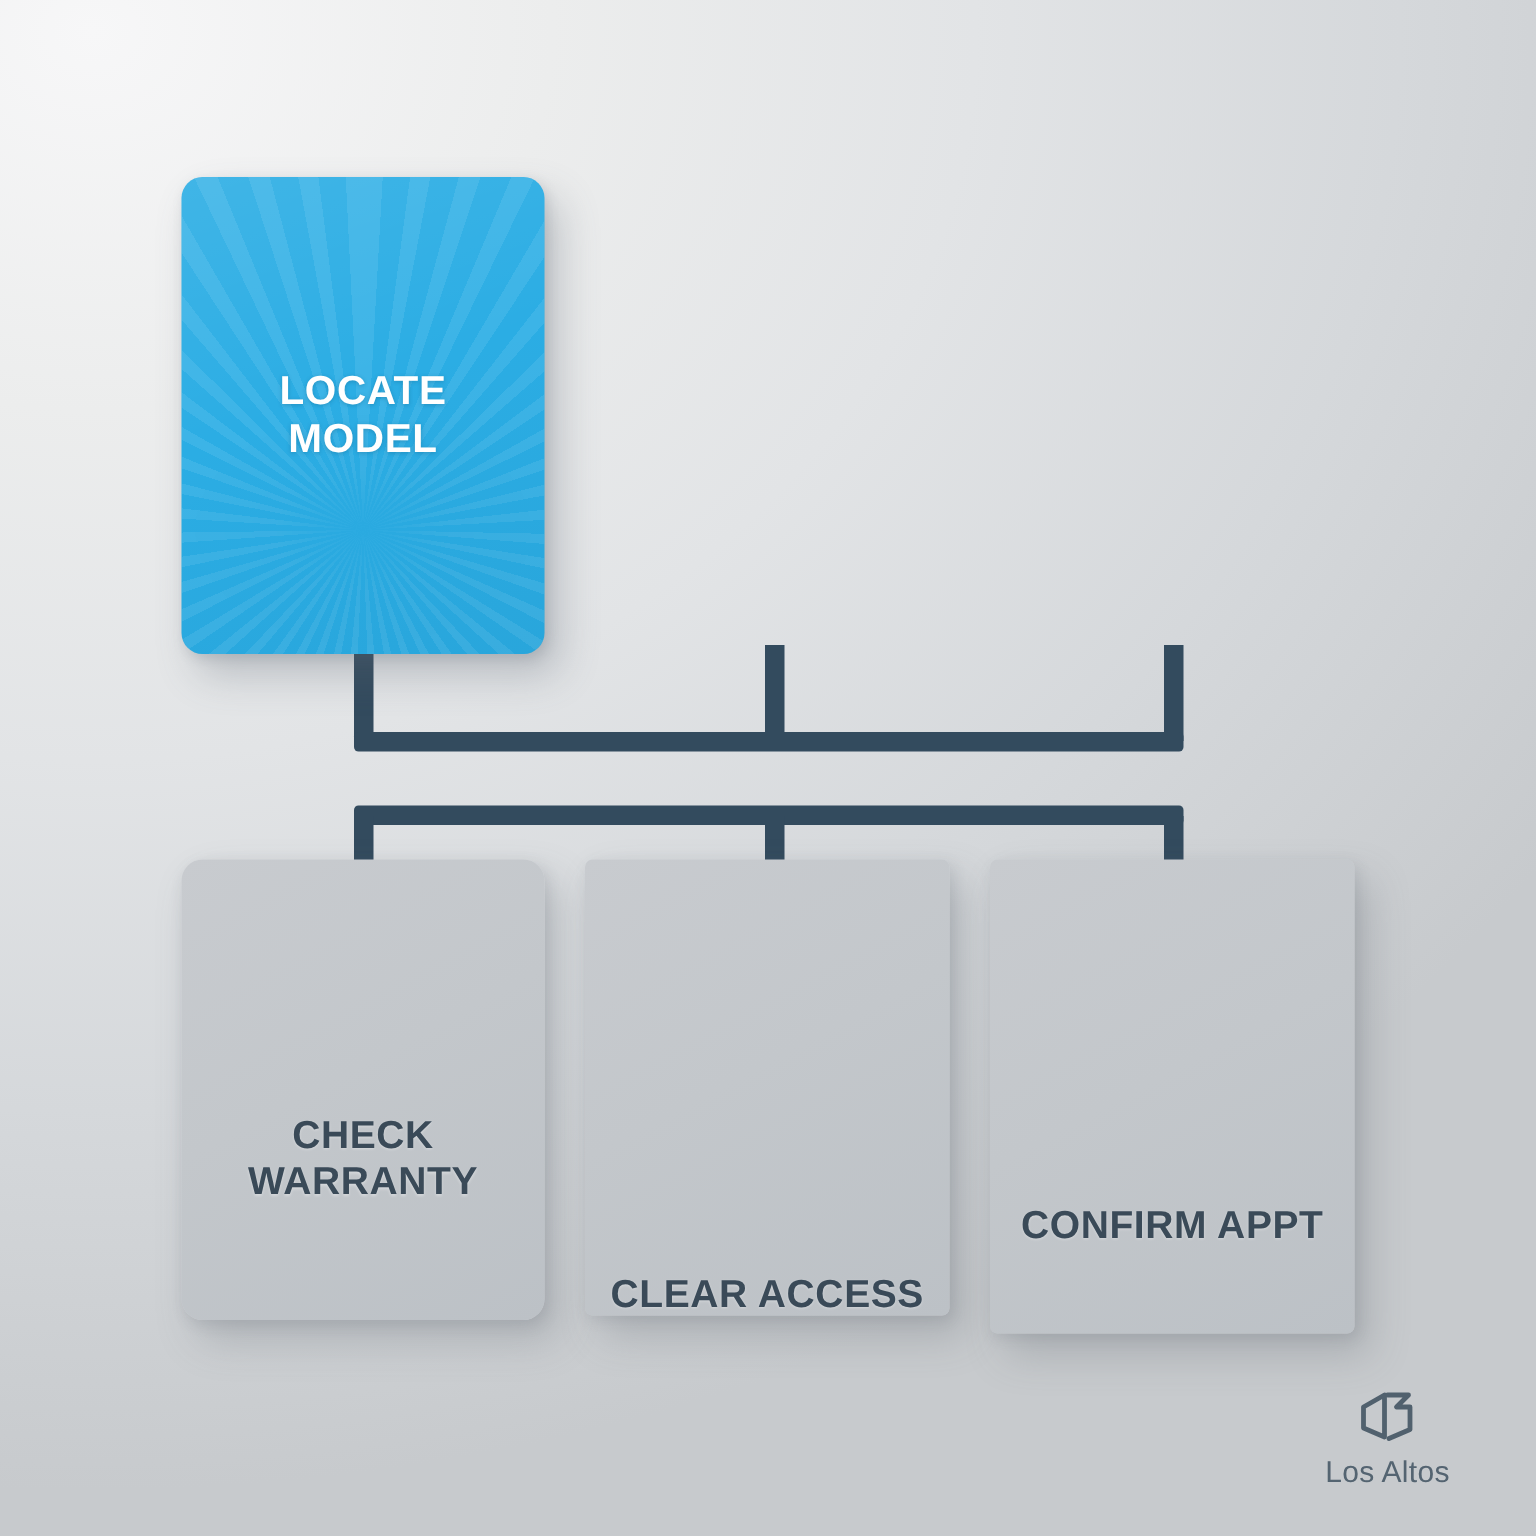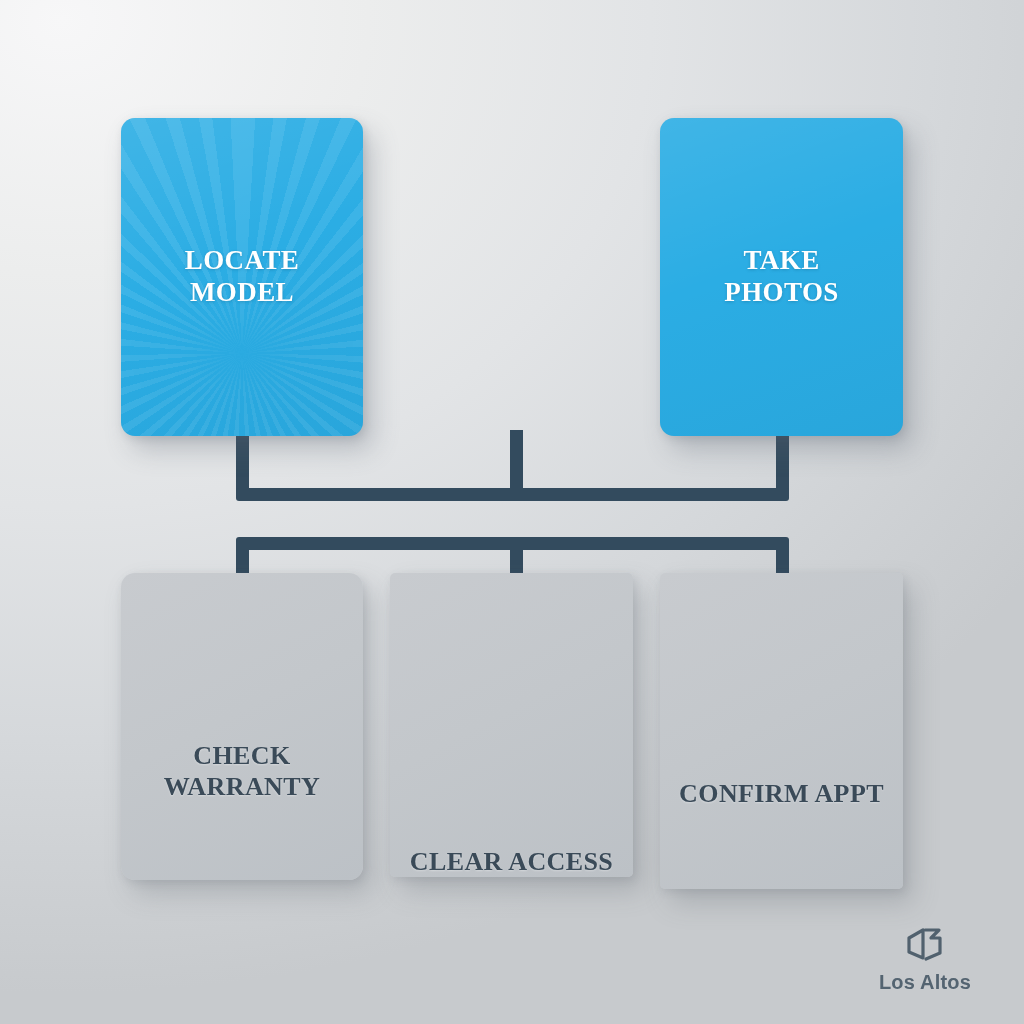--- a/index.html
+++ b/index.html
@@ -39,21 +39,20 @@
     justify-content: center;
     text-align: center;
   }
 
   .card .label {
     position: relative;
     z-index: 2;
     line-height: 1.17;
     letter-spacing: 0.4px;
     white-space: pre-line;
-    font-family: Liberation Serif, serif;
   }
 
   
   .card.blue {
     border-radius: 14px;
     background: #2bade4;
     box-shadow:
       10px 14px 26px rgba(90, 100, 112, 0.30),
       2px 3px 8px rgba(90, 100, 112, 0.18);
   }
@@ -110,21 +109,21 @@
     width: 150px;
     display: flex;
     flex-direction: column;
     align-items: center;
     gap: 6px;
   }
   #watermark .wm-icon svg { display: block; }
   #watermark .wm-text {
     color: #546471;
     font-size: 20px;
-    font-weight: 700;
+    font-weight: 400;
     letter-spacing: 0.2px;
   }
 </style>
 </head>
 <body>
 
 <div id="stage">
 
   <div class="conn-layer">
     <svg width="1024" height="1024" viewBox="0 0 1024 1024">
@@ -145,35 +144,31 @@
       </g>
     </svg>
   </div>
 
   <div class="card blue" style="left:121px; top:118px; width:242px; height:318px;">
     <div class="label">LOCATE
 MODEL</div>
   </div>
 
 
-  <div class="card blue flat" style="left:660px; top:118px; width:243px; height:318px;">
-    <div class="label">TAKE
-PHOTOS</div>
-  </div>
 
   <div class="card grey" style="left:121px; top:573px; width:242px; height:307px; border-radius:14px; align-items:flex-end; padding-bottom:78px;">
     <div class="label">CHECK
 WARRANTY</div>
   </div>
 
   <div class="card grey" style="left:390px; top:573px; width:243px; height:304px; border-radius:5px; align-items:flex-end; ">
     <div class="label">CLEAR ACCESS</div>
   </div>
 
-  <div class="card grey" style="left:660px; top:573px; width:243px; height:316px; border-radius:5px; align-items:flex-end; padding-bottom:80px;">
+  <div class="card grey" style="left:660px; top:573px; width:243px; height:316px; border-radius:5px; align-items:flex-end; padding-bottom:58px;">
     <div class="label">CONFIRM APPT</div>
   </div>
 
   <div id="watermark">
     <span class="wm-icon">
       <svg width="44" height="40" viewBox="0 0 44 40" fill="none" stroke="#51616e" stroke-width="3.2" stroke-linejoin="round" stroke-linecap="round">
         <path d="M6 13 L20 5 L20 33 L6 27 Z"></path>
         <path d="M22 5 L36 5 L28 13 L37 13 L37 28 L23 34"></path>
       </svg>
     </span>

